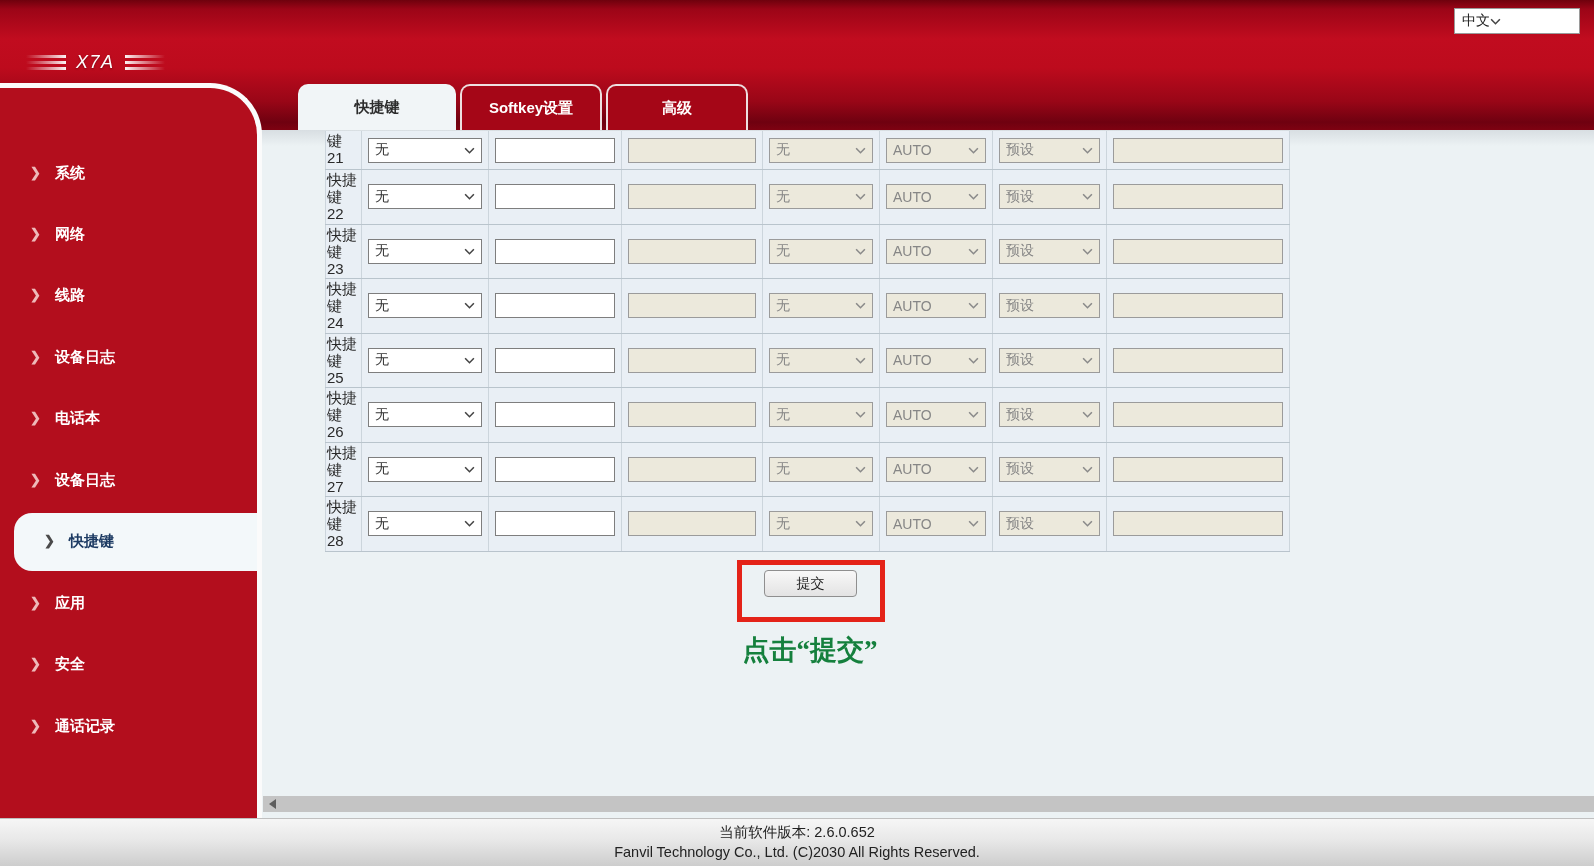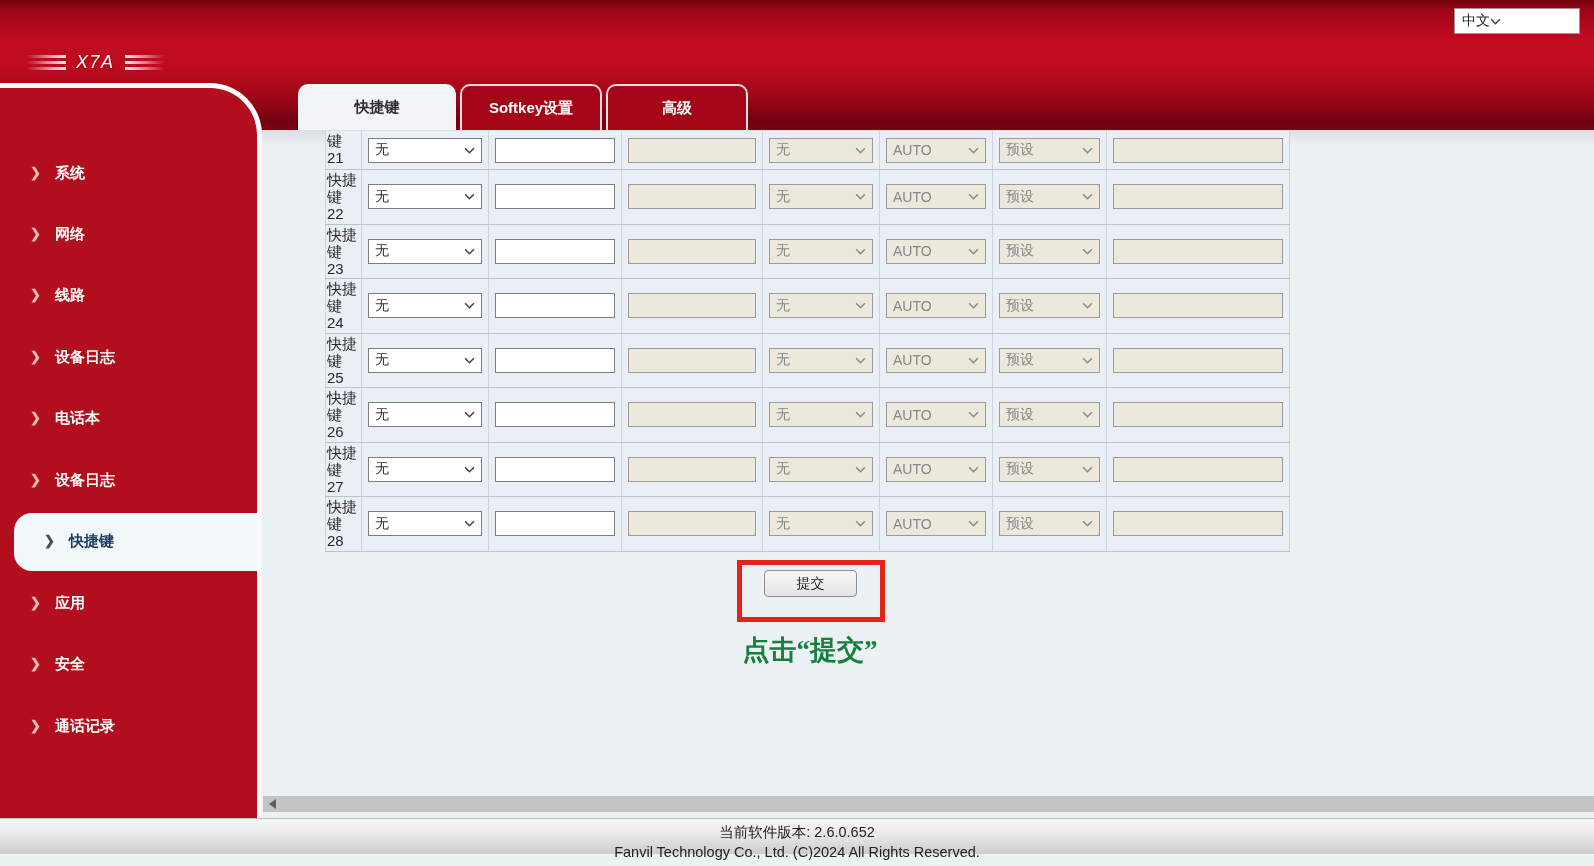--- a/index.html
+++ b/index.html
@@ -100,21 +100,21 @@
     position:absolute; left:263px; top:796px; width:1331px; height:16px; background:#c4c4c4;
     display:flex; align-items:center; z-index:6; cursor:default;
   }
   .h-scrollbar .sb-arrow {
     width:18px; height:16px; display:flex; align-items:center; justify-content:center;
   }
   .sb-arrow .tri { width:0; height:0; border-top:5px solid transparent; border-bottom:5px solid transparent; border-right:7px solid #5e5e5e; }
 
   
   .footer {
-    position:absolute; left:0; top:818px; width:1594px; height:36px; z-index:7;
+    position:absolute; left:0; top:818px; width:1594px; height:48px; z-index:7;
     background:linear-gradient(180deg,#f6f6f6 0%,#e8e8e8 45%,#cdcdcd 100%);
     border-top:1px solid #c0c0c0; text-align:center; padding-top:3px;
   }
   .footer div { font-size:14.5px; color:#222; line-height:20px; }
 </style>
 </head>
 <body>
 
 <div class="header">
   <div class="logo-row">
@@ -590,14 +590,14 @@
 <div class="annotation-text">点击“提交”</div>
 
 <div class="h-scrollbar">
   <div class="sb-arrow">
       <span class="tri"></span>
     </div>
 </div>
 
 <div class="footer">
   <div>当前软件版本: 2.6.0.652</div>
-  <div>Fanvil Technology Co., Ltd. (C)2024 All Rights Reserved.</div>
+  <div>Fanvil Technology Co., Ltd. (C)2030 All Rights Reserved.</div>
 </div>
 
 </body></html>

